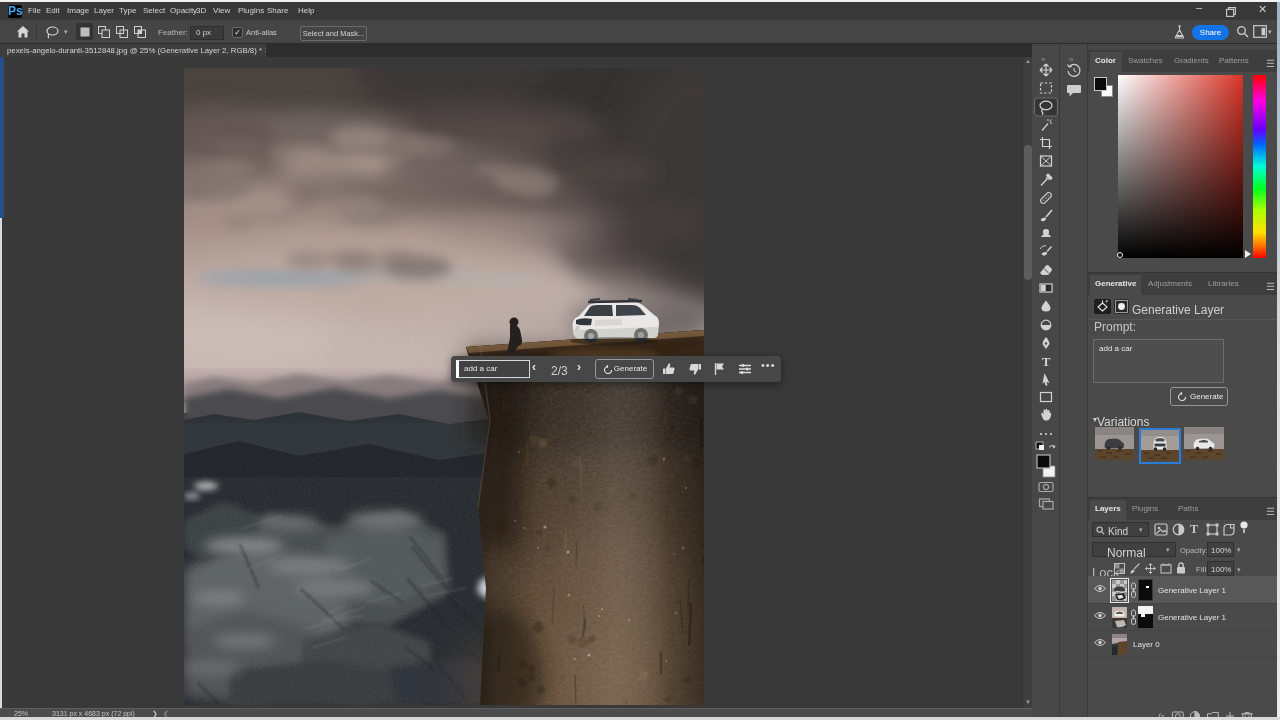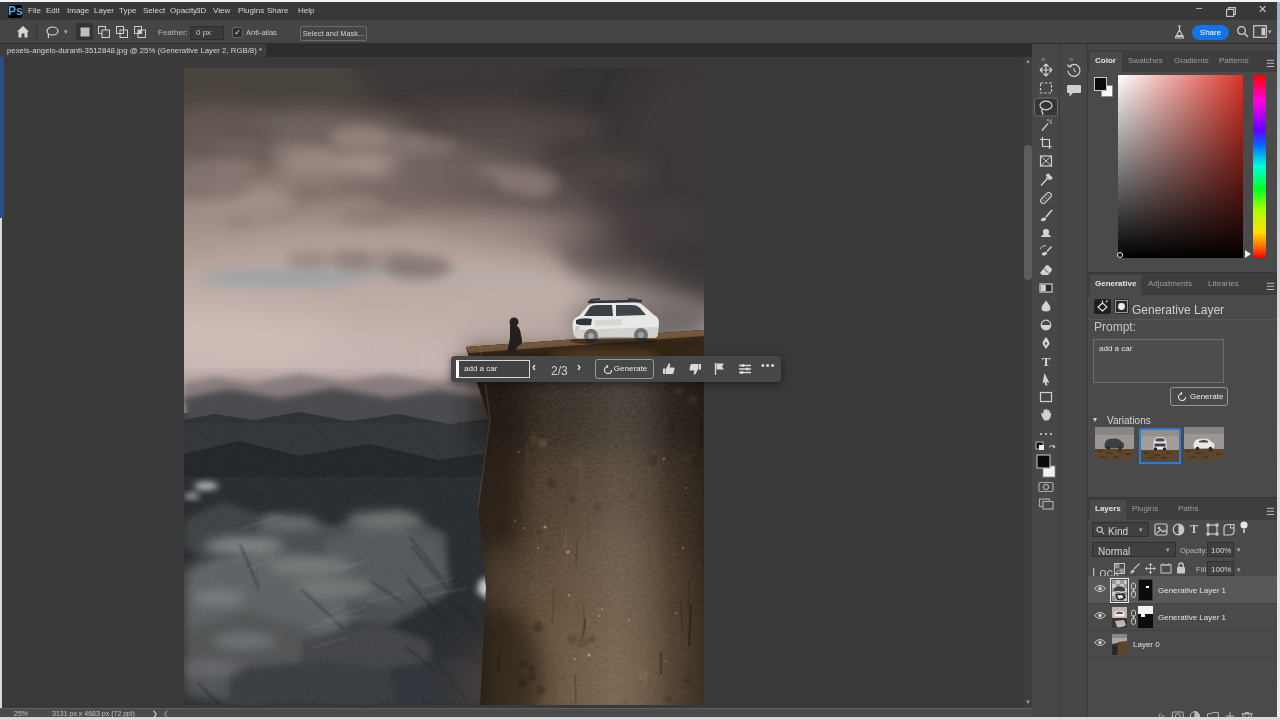--- a/index.html
+++ b/index.html
@@ -722,21 +722,21 @@
         <div class="abs" style="left:5px;top:44px;width:131px;height:44px;background:#4e4e4e;border:1px solid #6d6d6d">
           <span class="t" style="left:5px;top:4px;font-size:8px;color:#e6e6e6">add a car</span>
         </div>
         <div class="abs" style="left:82px;top:92px;width:58px;height:19px;border:1px solid #979797;border-radius:3px">
           <svg style="position:absolute;left:6px;top:4px" width="10" height="10" viewBox="0 0 10 10">
               <path d="M8.5 5 A3.5 3.5 0 1 1 5 1.5 M5 1.5 L3.8 0.3 M5 1.5 L3.8 2.7" fill="none" stroke="#e6e6e6" stroke-width="1.1"></path>
             </svg>
           <span class="t" style="left:19px;top:4px;font-size:8px;color:#e9e9e9">Generate</span>
         </div>
         <span class="t" style="left:5px;top:120px;font-size:8px;color:#cfcfcf">▾</span>
-        <span class="t" style="left:19px;top:120px;font-size:10px;color:#d6d6d6">Variations</span>
+        <span class="t" style="left:9px;top:120px;font-size:12px;color:#d6d6d6">Variations</span>
 
         <svg class="abs" style="left:7px;top:132px" width="39" height="33" viewBox="0 0 39 33">
           <rect width="39" height="33" fill="#9b9694"></rect>
           <rect y="0" width="39" height="8" fill="#8a8583"></rect>
           <rect y="22" width="39" height="11" fill="#5d452c"></rect>
           <g fill="#4a3622">
               <rect x="2" y="23" width="5" height="2"></rect>
               <rect x="11" y="25" width="6" height="2"></rect>
               <rect x="22" y="23" width="5" height="2"></rect>
               <rect x="30" y="26" width="6" height="2"></rect>
@@ -822,21 +822,21 @@
         <svg class="abs" style="left:134px;top:3px" width="14" height="13" viewBox="0 0 14 13">
             <path d="M2 12 V5 Q2 1.5 5.5 1.5 H12 V8 Q12 12 8 12 Z" fill="none" stroke="#c9c9c9" stroke-width="1.2"></path>
             <path d="M8.5 1.5 V5 H12" stroke="#c9c9c9" stroke-width="1.1" fill="none"></path>
           </svg>
                 <svg class="abs" style="left:151px;top:0px" width="10" height="16" viewBox="0 0 10 16">
             <circle cx="5" cy="5" r="3.6" fill="#e8e8e8"></circle>
             <path d="M5 9 V13" stroke="#e8e8e8" stroke-width="1.4"></path>
           </svg>
 
         <div class="abs" style="left:4px;top:22px;width:84px;height:15px;background:#404040;border:1px solid #303030">
-          <span class="t" style="left:5px;top:3px;font-size:10px;color:#d4d4d4">Normal</span>
+          <span class="t" style="left:14px;top:3px;font-size:12px;color:#d4d4d4">Normal</span>
           <span class="t" style="left:73px;top:3px;font-size:7px;color:#aaa">▾</span>
         </div>
         <span class="t" style="left:92px;top:26px;font-size:7.5px;color:#b9b9b9">Opacity:</span>
         <div class="abs" style="left:119px;top:22px;width:27px;height:15px;background:#404040;border:1px solid #303030">
           <span class="t" style="left:3px;top:3px;font-size:8px;color:#d4d4d4">100%</span>
         </div>
         <span class="t" style="left:149px;top:26px;font-size:7px;color:#aaa">▾</span>
 
         <span class="t" style="left:4px;top:45px;font-size:13px;color:#b9b9b9">Lock:</span>
         <svg class="abs" style="left:26px;top:43px" width="11" height="11" viewBox="0 0 11 11">

